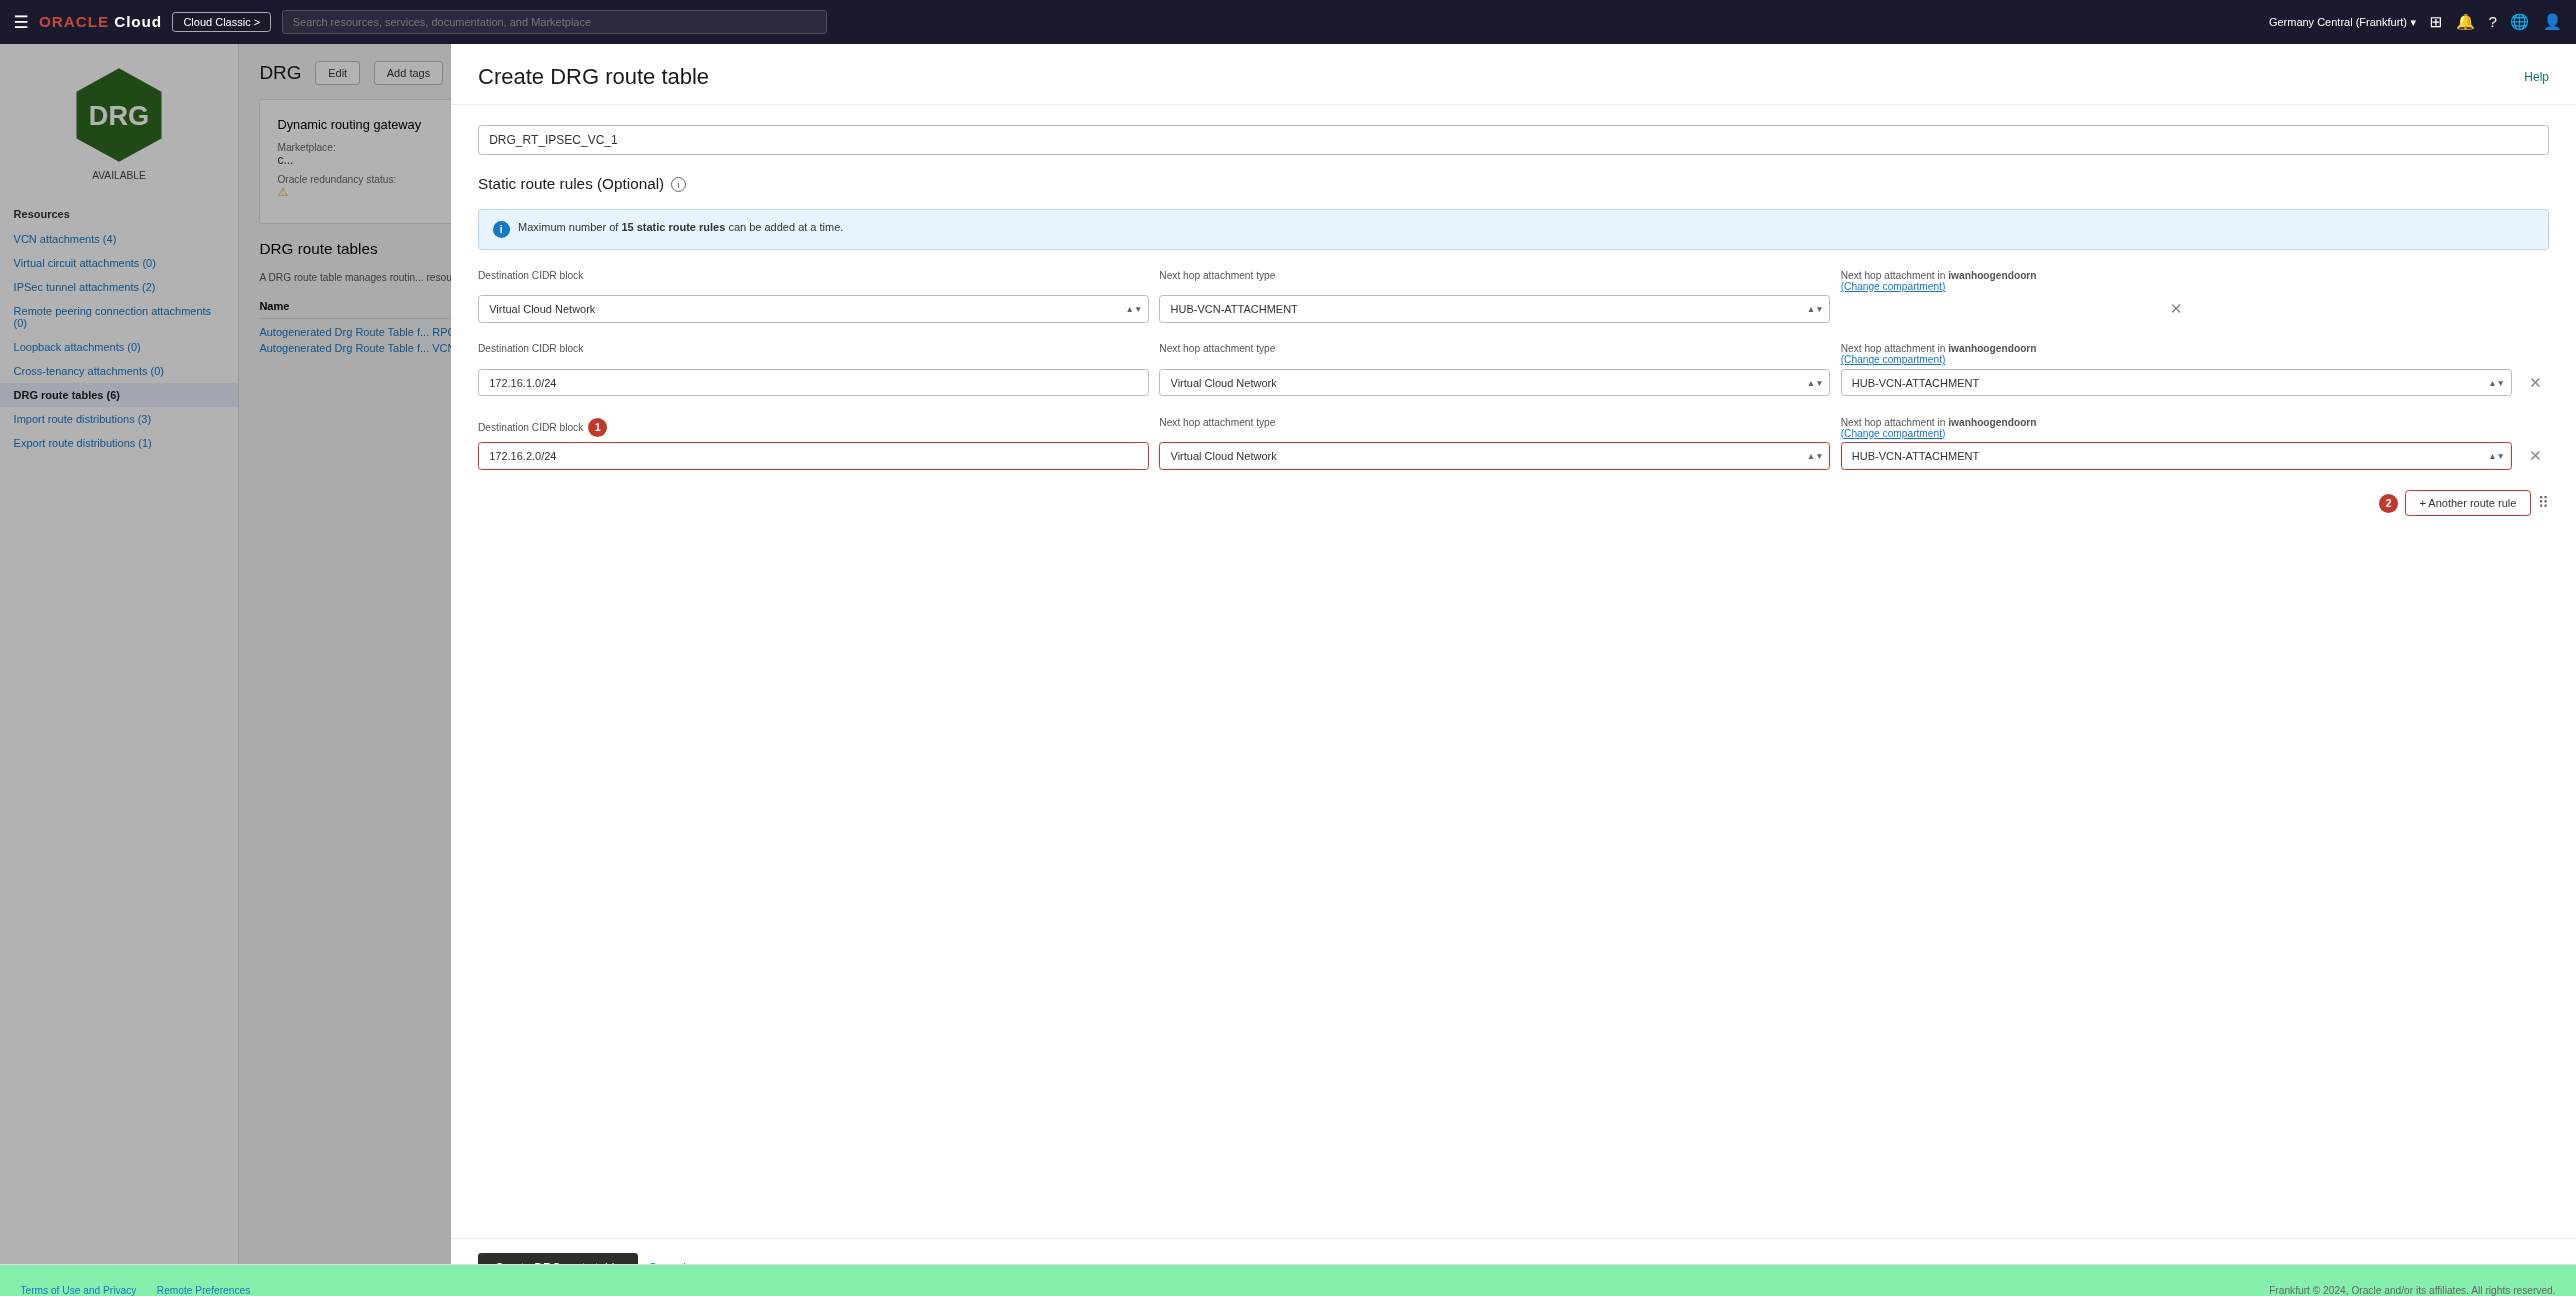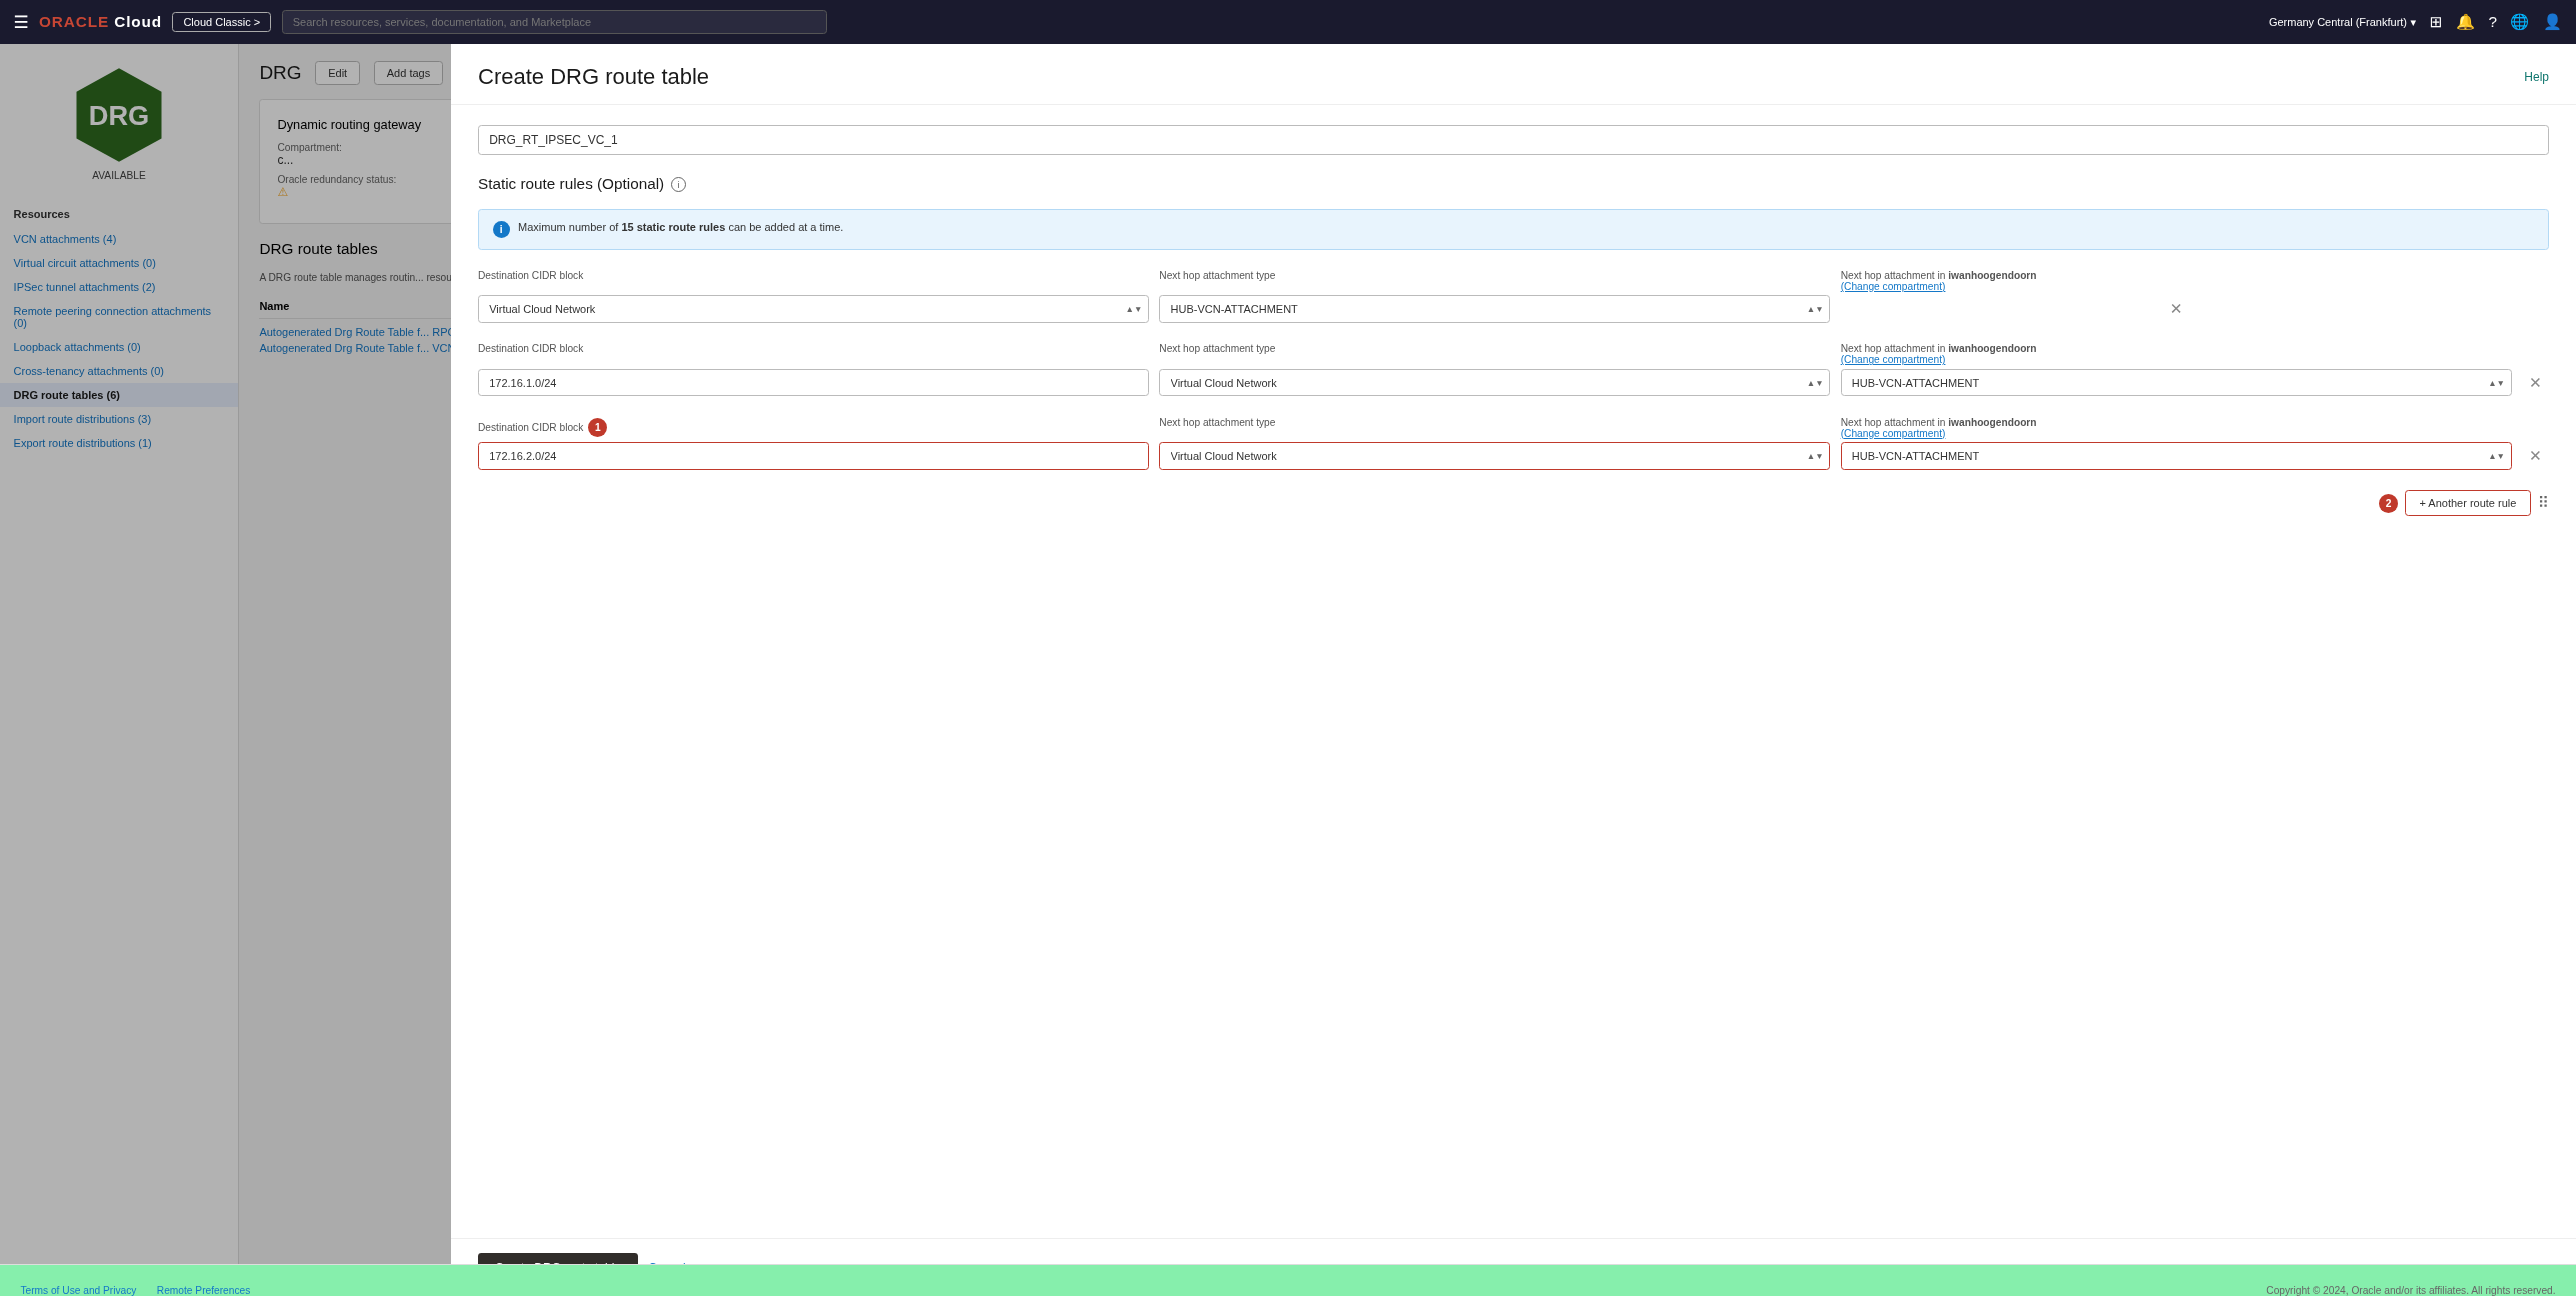--- a/index.html
+++ b/index.html
@@ -474,21 +474,21 @@
       <h1 class="page-title">DRG</h1>
       <button class="btn-secondary">Edit</button>
       <button class="btn-secondary">Add tags</button>
       <button class="btn-secondary">Move reso...</button>
     </div>
 
     <div class="section-box">
       <div style="font-size:12.8px;font-weight:500;margin-bottom:10.2px;">Dynamic routing gateway</div>
       <div class="info-row">
         <div>
-          <div class="section-label">Compartment:</div>
+          <div class="section-label">Marketplace:</div>
           <div class="section-value">c...</div>
         </div>
       </div>
       <div class="info-row">
         <div>
           <div class="section-label">Oracle redundancy status:</div>
           <span class="warning-icon">⚠</span>
         </div>
       </div>
     </div>
@@ -665,15 +665,15 @@
       <button class="btn-create">Create DRG route table</button>
       <a class="btn-cancel">Cancel</a>
     </div>
 
   </div>
 </div>
 
 <footer class="page-footer">
   <a class="footer-link">Terms of Use and Privacy</a>
   <a class="footer-link">Remote Preferences</a>
-  <span style="margin-left:auto;">Copyright © 2024, Oracle and/or its affiliates. All rights reserved.</span>
+  <span style="margin-left:auto;">Frankfurt © 2024, Oracle and/or its affiliates. All rights reserved.</span>
 </footer>
 
 
 </body></html>

